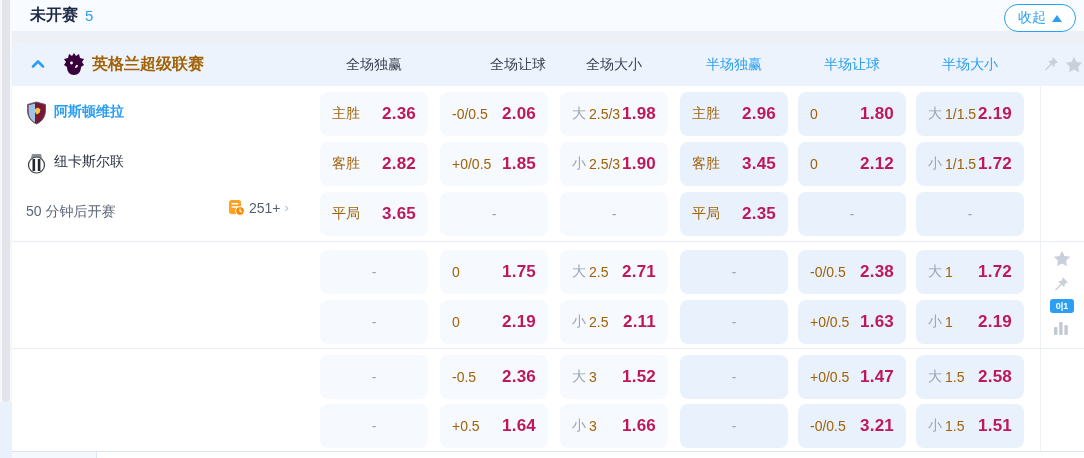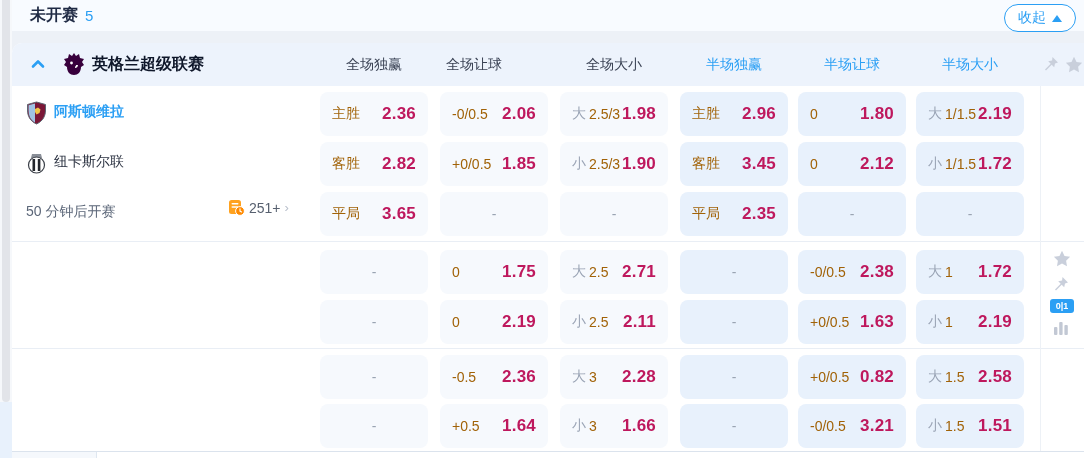--- a/index.html
+++ b/index.html
@@ -16,21 +16,21 @@
   .status-count{font-size:15px;color:#2b9ff4;}
   .collapse-pill{position:absolute;right:8px;top:4px;height:28px;padding:0 13px;display:flex;align-items:center;gap:6px;
         background:#fff;border:1.5px solid #2b9ff4;border-radius:14px;color:#2b9ff4;font-size:14px;cursor:pointer;
         font-family:inherit;}
   .tri-up{width:0;height:0;border-left:5px solid transparent;border-right:5px solid transparent;border-bottom:7px solid #2b9ff4;}
   
   .card{position:absolute;left:12px;top:43px;right:0;bottom:0;background:#fff;border-radius:10px 0 0 0;}
   .league-row{position:absolute;left:0;right:0;top:0;height:43px;background:#edf3fc;border-radius:10px 0 0 0;}
   .chev{position:absolute;left:18px;top:13px;cursor:pointer;}
   .pl-logo{position:absolute;left:50px;top:8px;}
-  .league-name{position:absolute;left:80px;top:11px;font-size:16px;font-weight:bold;color:#0f172a;}
+  .league-name{position:absolute;left:80px;top:11px;font-size:16px;font-weight:bold;color:#a16207;}
   .col-h{position:absolute;top:13px;width:108px;text-align:center;font-size:14px;}
   .col-full{color:#3a4254;}
   .col-half{color:#2b9ff4;}
   .hdr-ico{position:absolute;top:12px;cursor:pointer;}
   
   .odds-row{position:absolute;left:0;right:0;height:44px;}
   .cell{position:absolute;top:0;width:108px;height:44px;border-radius:8px;display:flex;align-items:center;
         padding:0 12px;box-sizing:border-box;font-size:14px;cursor:pointer;}
   .cell.full{background:#f6f9fd;}
   .cell.half{background:#e8f1fc;}
@@ -86,21 +86,21 @@
         <polyline points="3,10.5 8,5.5 13,10.5" fill="none" stroke="#2b9ff4" stroke-width="2.6" stroke-linecap="round" stroke-linejoin="round"></polyline>
       </svg>
       <svg class="pl-logo" width="24" height="26" viewBox="0 0 24 26">
         <path fill="#38003c" d="M12 2l2 3 3-2 1 4 4 1-2 3 2 3-3 2c0 5-3 8-7 8s-7-3-7-8l-3-2 2-3-2-3 4-1 1-4 3 2z"></path>
         <circle cx="9.5" cy="12" r="1.4" fill="#fff"></circle>
         <path fill="#fff" d="M13 17c1.5 0 3-1 3-3h-2c0 1-.5 1.5-1 1.5z"></path>
       </svg>
       <span class="league-name">英格兰超级联赛</span>
 
       <span class="col-h col-full" style="left:308px">全场独赢</span>
-      <span class="col-h col-full" style="left:408px">全场让球</span>
+      <span class="col-h col-full" style="left:452px">全场让球</span>
       <span class="col-h col-full" style="left:548px">全场大小</span>
       <span class="col-h col-half" style="left:668px">半场独赢</span>
       <span class="col-h col-half" style="left:786px">半场让球</span>
       <span class="col-h col-half" style="left:904px">半场大小</span>
 
       <svg class="hdr-ico" style="left:1030px" width="18" height="18" viewBox="0 0 18 18">
         <path fill="#c9cfdb" d="M10.5 2l5.5 5.5-3 .9-.8 3.9-2.5-2.5L4 15.5l-1-1 5.7-5.7-2.5-2.5 3.9-.8z"></path>
       </svg>
       <svg class="hdr-ico" style="left:1052px" width="20" height="20" viewBox="0 0 20 20">
         <path fill="#c9cfdb" d="M10 1.8l2.5 5.1 5.6.8-4 4 .9 5.6L10 14.6l-5 2.7.9-5.6-4-4 5.6-.8z"></path>
@@ -270,28 +270,28 @@
         <div class="cell full dash" style="left: 308px;">
           <span>-</span>
         </div>
         <div class="cell full" style="left: 428px;">
           <span class="lbl">-0.5</span>
           <span class="val">2.36</span>
         </div>
         <div class="cell full" style="left: 548px;">
           <span class="pfx">大</span>
           <span class="lbl">3</span>
-          <span class="val">2.28</span>
+          <span class="val">1.52</span>
         </div>
         <div class="cell half dash" style="left: 668px;">
           <span>-</span>
         </div>
         <div class="cell half" style="left: 786px;">
           <span class="lbl">+0/0.5</span>
-          <span class="val">0.82</span>
+          <span class="val">1.47</span>
         </div>
         <div class="cell half" style="left: 904px;">
           <span class="pfx">大</span>
           <span class="lbl">1.5</span>
           <span class="val">2.58</span>
         </div>
       </div>
     <div class="odds-row" style="top:361px">
         <div class="cell full dash" style="left: 308px;">
           <span>-</span>

